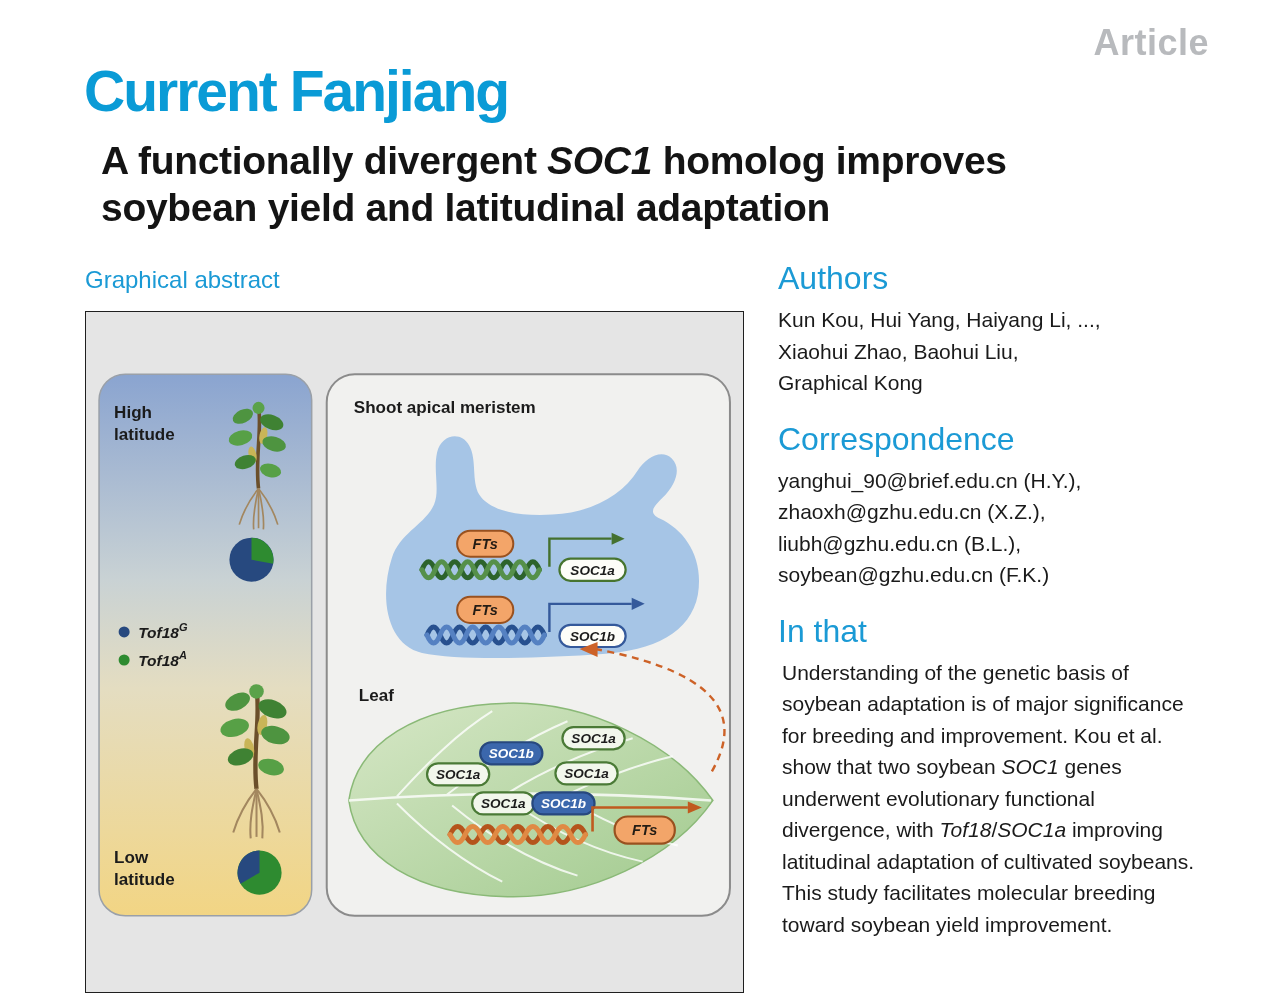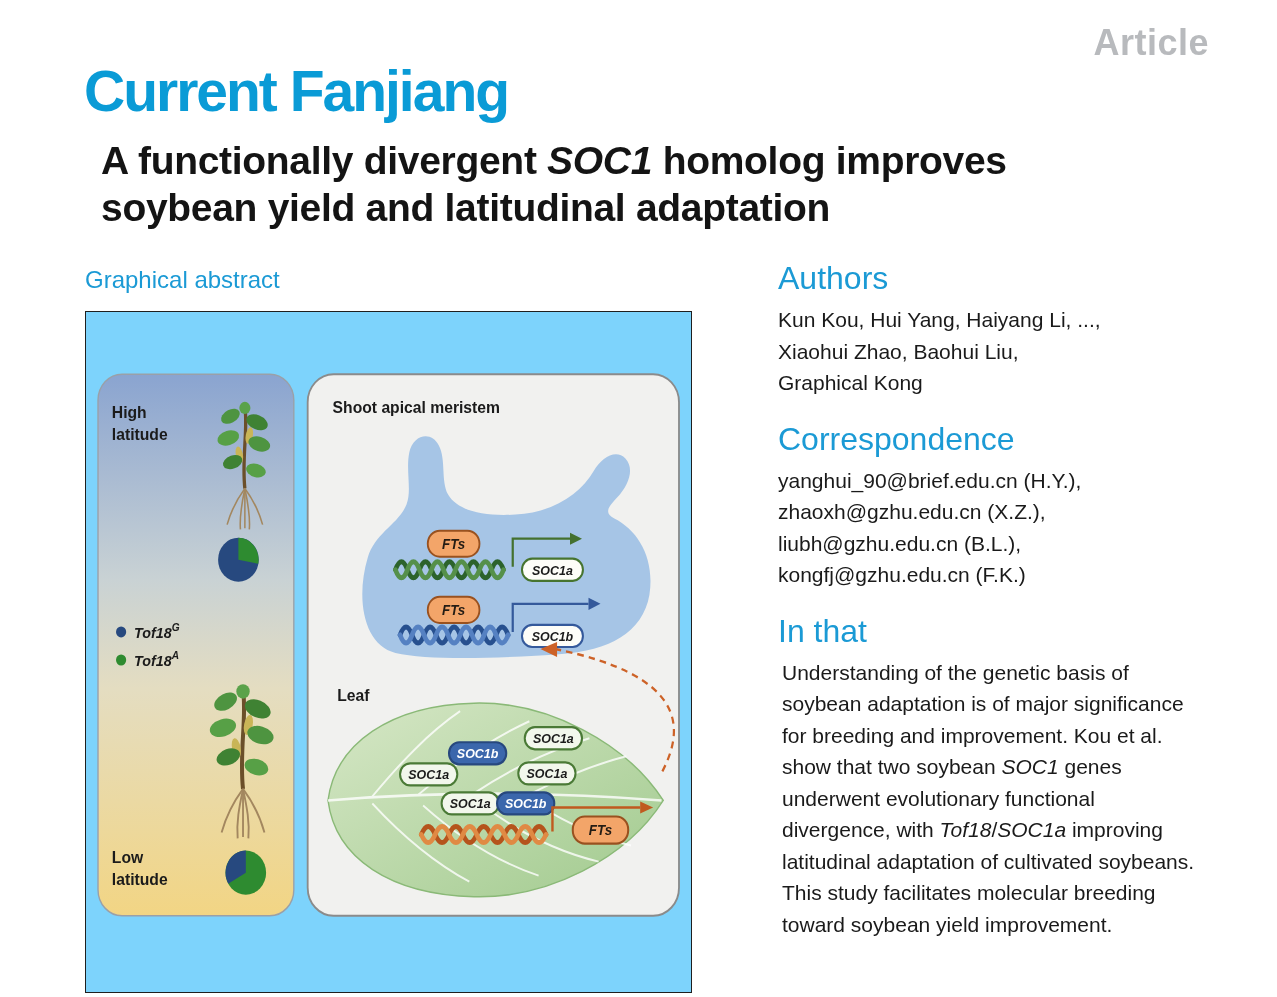--- a/index.html
+++ b/index.html
@@ -17,22 +17,22 @@
     font-size:57px; font-weight:bold; color:#0a9bd6; letter-spacing:-2px;
   }
   .paper-title {
     position:absolute; left:101px; top:138px; width:1120px; margin:0;
     font-size:39px; font-weight:bold; color:#141414; line-height:1.2; letter-spacing:-0.3px;
   }
   .paper-title .tline { display:block; }
   .blue-heading { color:#1b9ad5; font-weight:normal; }
   .ga-heading { position:absolute; left:85px; top:266px; font-size:24px; }
   .ga-box {
-    position:absolute; left:85px; top:311px; width:607px; height:682px;
-    border:1.5px solid #1f1f1f; background:#7dd3fc;
+    position:absolute; left:85px; top:311px; width:659px; height:682px;
+    border:1.5px solid #1f1f1f; background:#e5e5e5;
   }
   .ga-box svg { display:block; width:100%; height:100%; }
   .right-col { position:absolute; left:778px; top:264px; width:430px; }
   .right-col h2 { font-size:32px; font-weight:normal; color:#1b9ad5; margin:0 0 12px 0; line-height:28px; }
   .right-col h2.sec { margin-top:26px; }
   .body-text { font-size:21px; line-height:31.5px; color:#1a1a1a; }
   .in-brief-p { margin:4px; width:420px; }
   em { font-style:italic; }
   svg text { font-family:"Liberation Sans", sans-serif; }
   .sv-bold   { font-weight:bold; font-size:17px; fill:#1b1b1b; }
@@ -214,20 +214,20 @@
       <div>Kun Kou, Hui Yang, Haiyang Li, ...,</div>
       <div>Xiaohui Zhao, Baohui Liu,</div>
       <div>Graphical Kong</div>
     </div>
 
     <h2 class="sec">Correspondence</h2>
     <div class="body-text">
       <div>yanghui_90@brief.edu.cn (H.Y.),</div>
       <div>zhaoxh@gzhu.edu.cn (X.Z.),</div>
       <div>liubh@gzhu.edu.cn (B.L.),</div>
-      <div>kongfj@gzhu.edu.cn (F.K.)</div>
+      <div>soybean@gzhu.edu.cn (F.K.)</div>
     </div>
 
     <h2 class="sec">In that</h2>
     <p class="body-text in-brief-p"><span>Understanding of the genetic basis of soybean adaptation is of major significance for breeding and improvement. Kou et al. show that two soybean </span><em>SOC1</em><span> genes underwent evolutionary functional divergence, with </span><em>Tof18</em><span>/</span><em>SOC1a</em><span> improving latitudinal adaptation of cultivated soybeans. This study facilitates molecular breeding toward soybean yield improvement.</span></p>
   </div>
 
 </div>
 
 </body></html>

